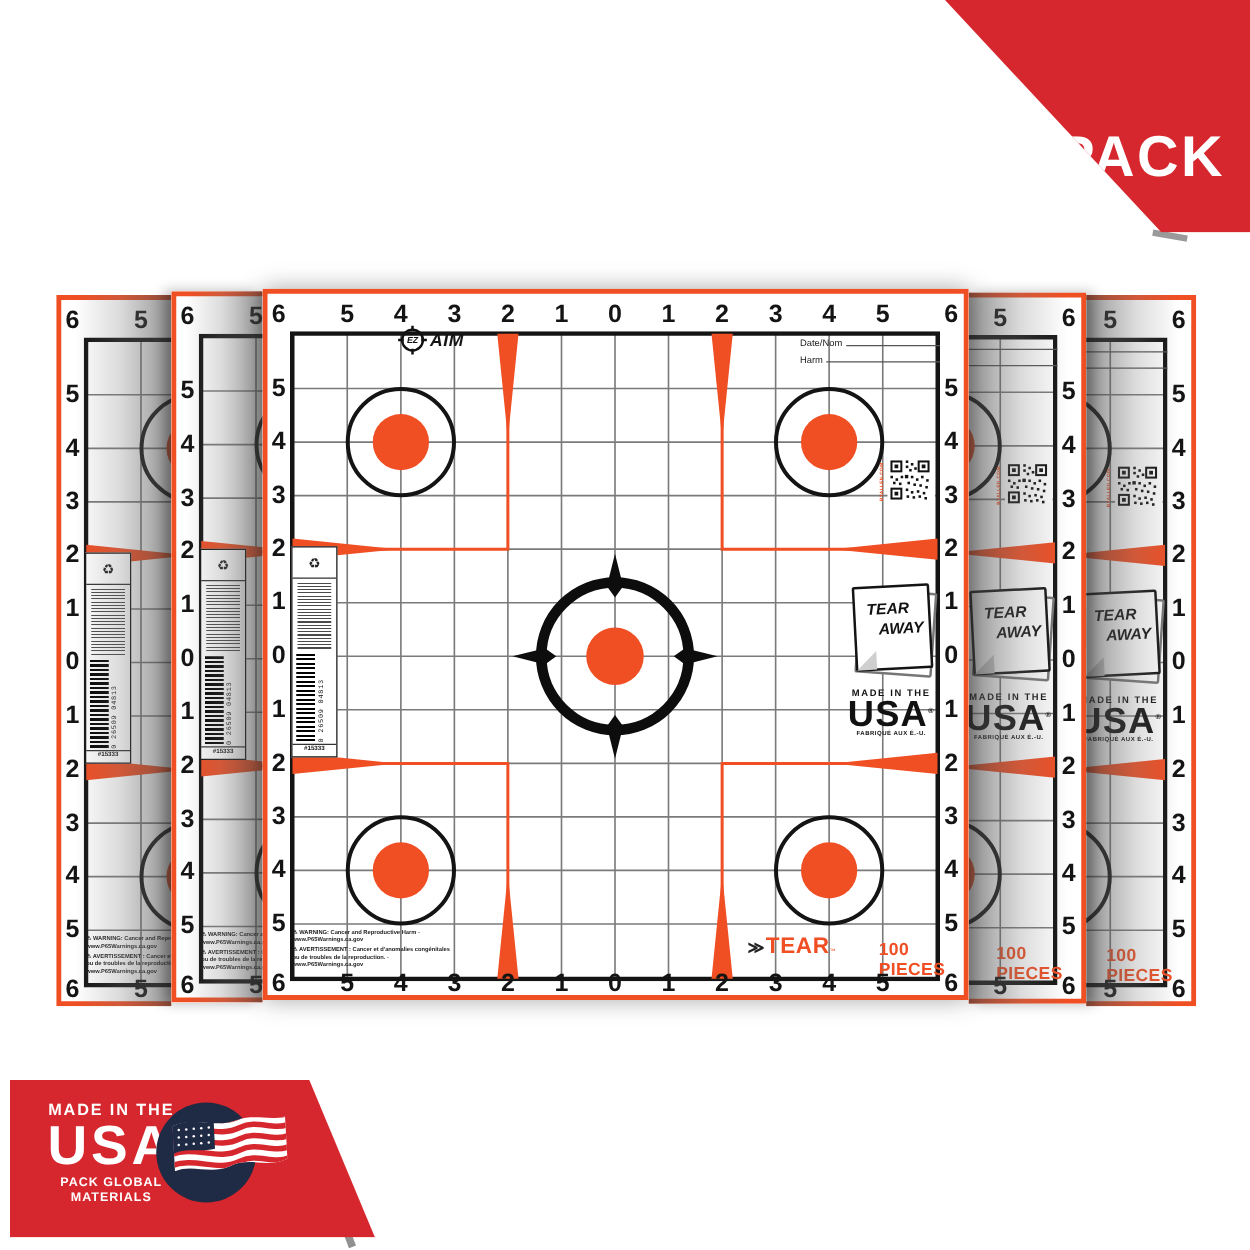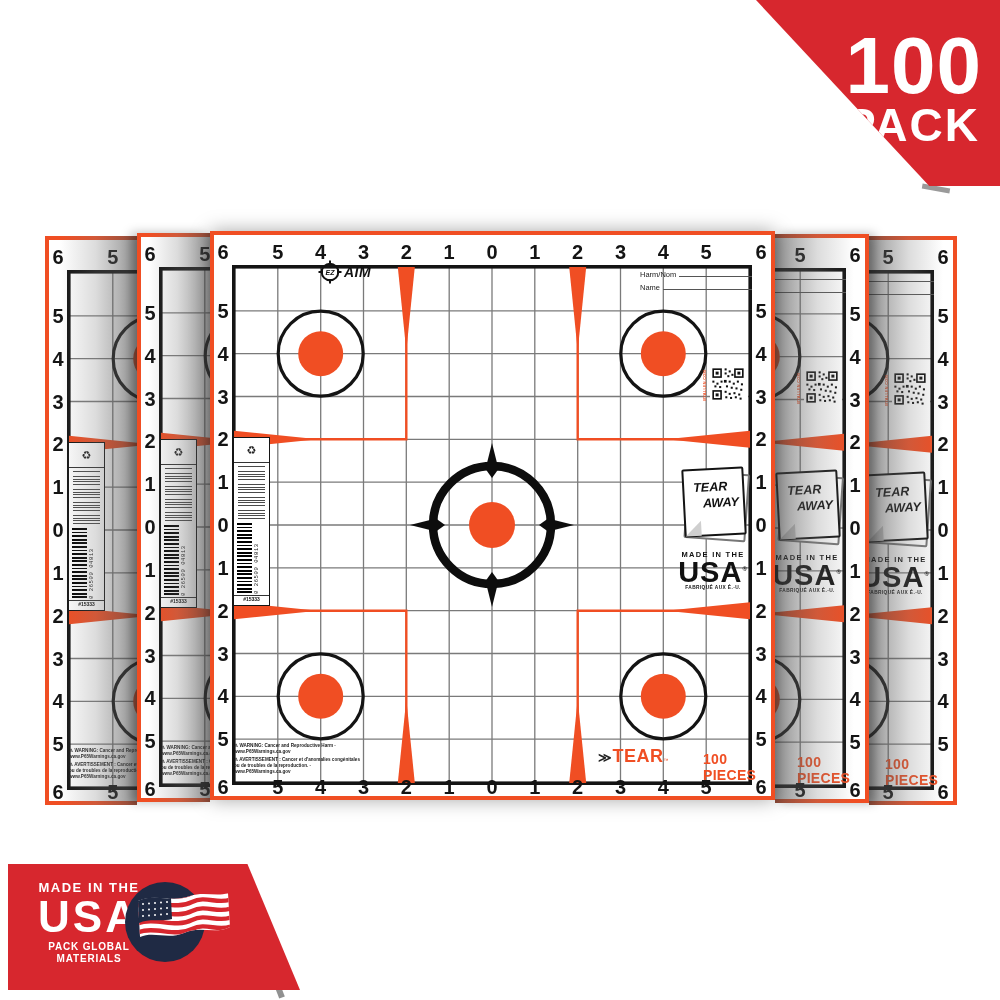--- a/index.html
+++ b/index.html
@@ -95,21 +95,20 @@
 </style>
 </head>
 <body>
 
 <div id="scene">
 
   <div class="sliver sliver-bl"></div>
   <div class="sliver sliver-tr"></div>
 
   <div class="badge-tr">
-    <div class="btr-num">100</div>
     <div class="btr-word">PACK</div>
   </div>
 
   <div class="badge-bl">
     <div class="bbl-text">
       <div class="bbl-1">MADE IN THE</div>
       <div class="bbl-2">USA</div>
       <div class="bbl-3">PACK GLOBAL</div>
       <div class="bbl-4">MATERIALS</div>
     </div>
@@ -750,25 +749,25 @@
         <line x1="12" y1="19" x2="12" y2="23.5" stroke="#111" stroke-width="2"></line>
         <line x1="0.5" y1="12" x2="5" y2="12" stroke="#111" stroke-width="2"></line>
         <line x1="19" y1="12" x2="23.5" y2="12" stroke="#111" stroke-width="2"></line>
         <text x="12" y="14.6" text-anchor="middle" font-size="7" font-weight="bold" font-style="italic" fill="#111">EZ</text>
       </svg>
       <span class="aim">AIM</span>
     </div>
 
     <div class="namefield">
       <div class="frow">
-            <span>Harm/Nom</span>
+            <span>Date/Nom</span>
             <span class="fline"></span>
           </div>
       <div class="frow">
-            <span>Name</span>
+            <span>Harm</span>
             <span class="fline"></span>
           </div>
     </div>
 
     <div class="bclabel">
       <div class="bc-recycle">
             <span>♻</span>
           </div>
       <div class="bc-fineprint"></div>
       <div class="bc-code">

